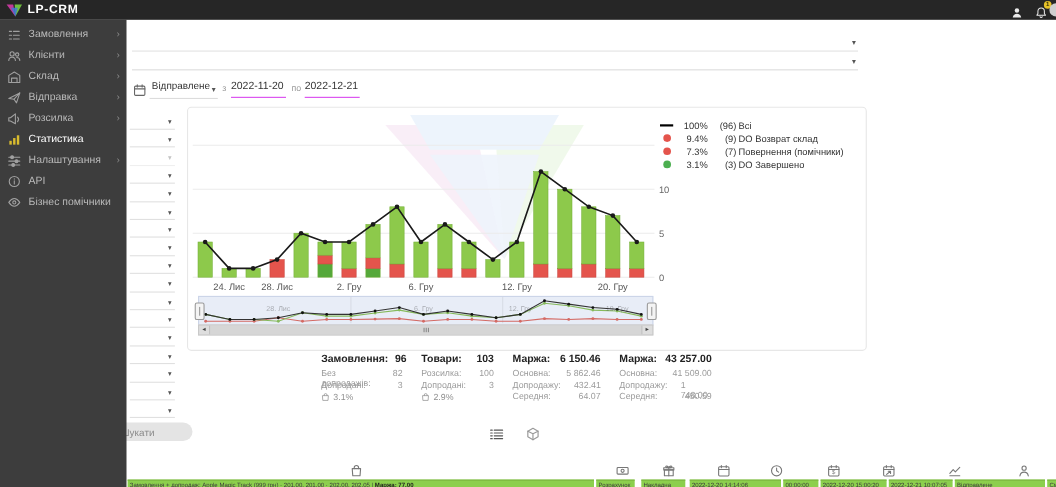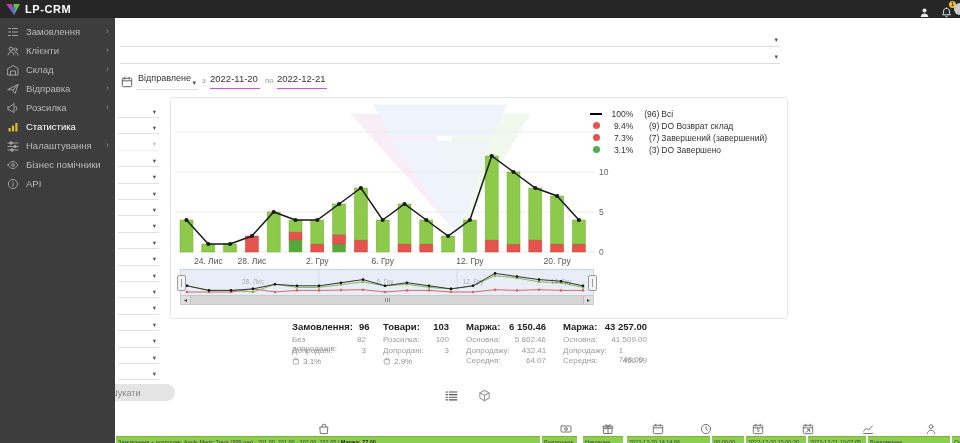--- a/index.html
+++ b/index.html
@@ -183,35 +183,35 @@
             <circle cx="8" cy="6.5" r="1.3" fill="currentColor"></circle>
             <circle cx="5" cy="10" r="1.3" fill="currentColor"></circle>
           </svg>
         </span>
        <span>Налаштування</span>
        <span class="chev">›</span>
      </div>
       <div class="nav-item">
        <span class="ico">
           <svg viewBox="0 0 12 12" fill="none" stroke="currentColor" stroke-width="1" stroke-linecap="round" stroke-linejoin="round">
+            <circle cx="6" cy="6" r="4.6"></circle>
+            <path d="M6 5.3v3M6 3.6v.2"></path>
+          </svg>
+        </span>
+       <span>API</span>
+
+     </div>
+      <div class="nav-item">
+       <span class="ico">
+          <svg viewBox="0 0 12 12" fill="none" stroke="currentColor" stroke-width="1" stroke-linecap="round" stroke-linejoin="round">
             <path d="M1 6c1.6-2.4 3.2-3.5 5-3.5S9.4 3.6 11 6c-1.6 2.4-3.2 3.5-5 3.5S2.6 8.4 1 6z"></path>
             <circle cx="6" cy="6" r="1.4"></circle>
           </svg>
         </span>
        <span>Бізнес помічники</span>
-
-     </div>
-      <div class="nav-item">
-       <span class="ico">
-          <svg viewBox="0 0 12 12" fill="none" stroke="currentColor" stroke-width="1" stroke-linecap="round" stroke-linejoin="round">
-            <circle cx="6" cy="6" r="4.6"></circle>
-            <path d="M6 5.3v3M6 3.6v.2"></path>
-          </svg>
-        </span>
-       <span>API</span>
 
      </div>
     </nav>
 </aside>
 
 <main>
   <div class="uline top-select" style="top:12px">
     <span class="caret">▾</span>
   </div>
   <div class="uline top-select" style="top:29px">
@@ -379,21 +379,21 @@
        <span class="lg-pct">9.4%</span>
        <span class="lg-cnt">(9)</span>
        <span>DO Возврат склад</span>
      </div>
         <div class="lg-row">
        <span class="lg-marker">
          <span class="lg-dot" style="background:#e4544c"></span>
        </span>
        <span class="lg-pct">7.3%</span>
        <span class="lg-cnt">(7)</span>
-       <span>Завершений (завершений)</span>
+       <span>Повернення (помічники)</span>
      </div>
         <div class="lg-row">
        <span class="lg-marker">
          <span class="lg-dot" style="background:#4caf50"></span>
        </span>
        <span class="lg-pct">3.1%</span>
        <span class="lg-cnt">(3)</span>
        <span>DO Завершено</span>
      </div>
       </div>

